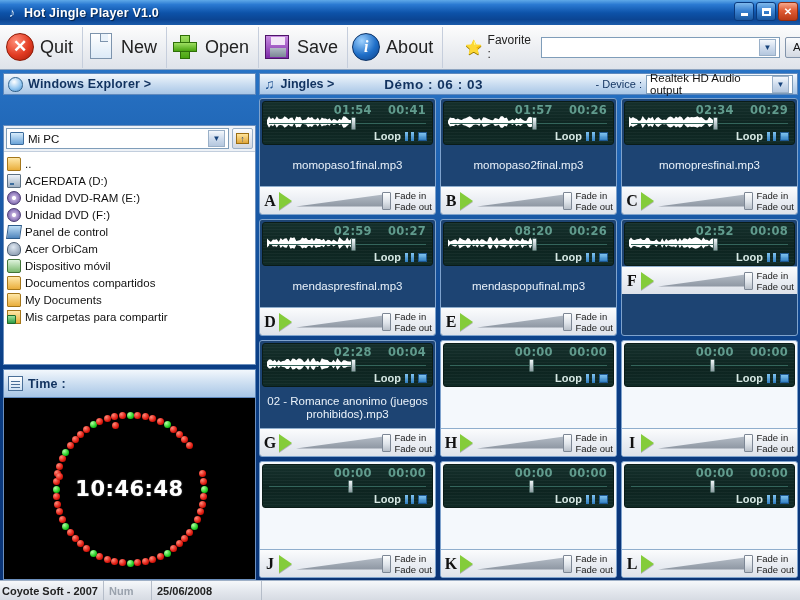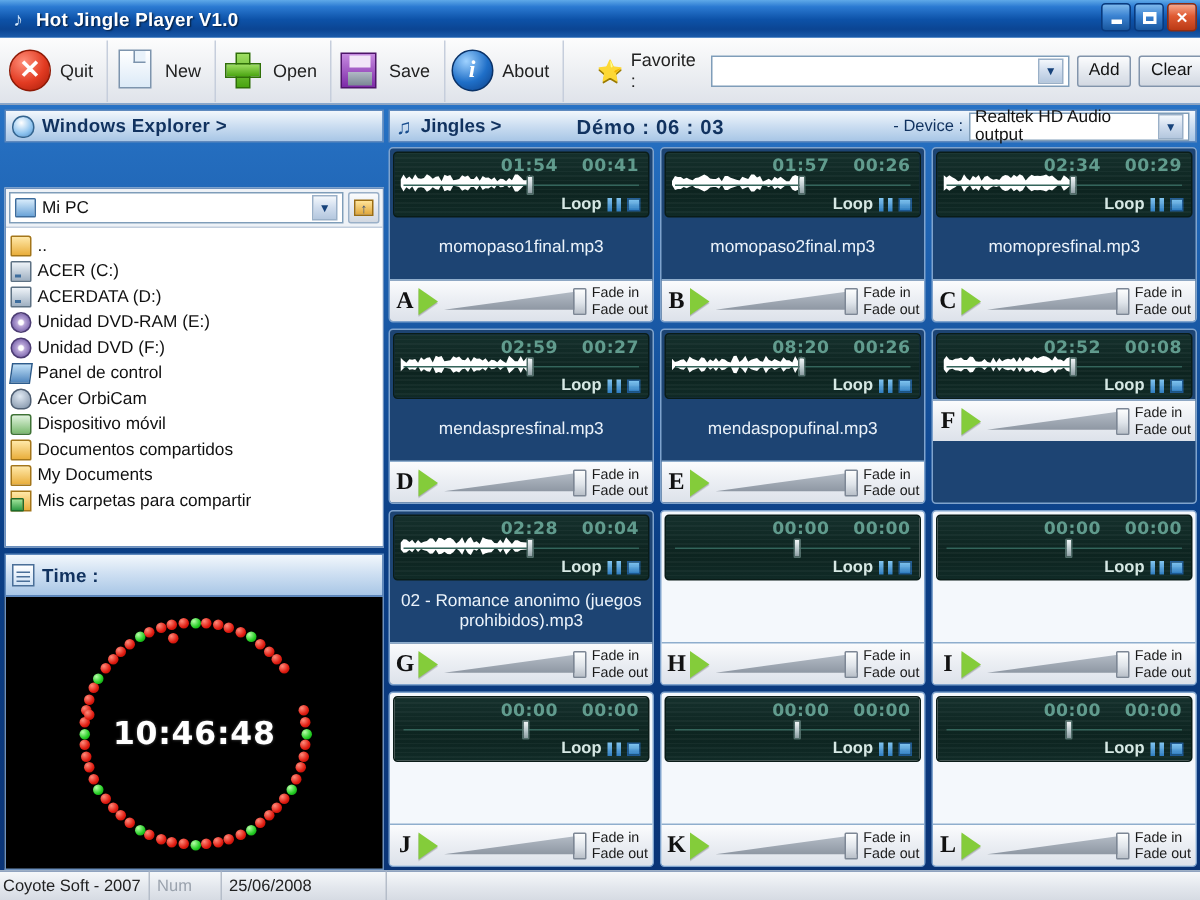--- a/index.html
+++ b/index.html
@@ -29,21 +29,21 @@
   .wbtn .gl { display:block; }
   .wbtn.min .gl { width: 7px; height: 3px; background: #fff; margin-top: 6px; }
   .wbtn.max .gl { width: 9px; height: 8px; border: 2px solid #fff; border-top-width: 3px; }
 
   
   .toolbar { height: 45px; flex: 0 0 45px; display: flex; align-items: center;
     background: linear-gradient(#fdfdfd, #eff1f4 45%, #dfe3ea);
     border-bottom: 1px solid #8ea4c0; padding-left: 2px; }
   .tb-item { display: flex; align-items: center; height: 41px; padding: 0 9px 0 4px;
     border-right: 1px solid #c6cedc; gap: 6px; cursor: default; }
-  .tb-label { font-size: 12px; color: #222; }
+  .tb-label { font-size: 18px; color: #222; }
   .tb-ico { width: 28px; height: 28px; position: relative; flex: 0 0 28px; }
 
   
   .ico-quit { border-radius: 50%; background: radial-gradient(circle at 34% 28%, #ff8f7a, #e23b22 55%, #a51c09);
     border: 1px solid #8d1a06; display:flex; align-items:center; justify-content:center;
     color:#fff; font-size: 17px; font-weight: bold; line-height: 0; }
   
   .ico-new { background: linear-gradient(#ffffff, #dceaf7); border: 1px solid #7d94ad;
     width: 22px; height: 26px; margin-left: 3px; }
   .ico-new::after { content:""; position:absolute; right: 3px; top: 0; width: 7px; height: 7px;
@@ -191,21 +191,21 @@
     background: linear-gradient(#b4bcc6, #8d96a2);
     clip-path: polygon(0 100%, 100% 0, 100% 100%); }
   .fade-thumb { position: absolute; right: 0; top: 1px; width: 9px; height: 18px; border-radius: 1px;
     background: linear-gradient(#fdfefe, #dfe4ea 55%, #b9c0c9); border: 1px solid #7d8795; }
   .fade-lbls { flex: 0 0 auto; display: flex; flex-direction: column; justify-content: center;
     font-size: 9.5px; color: #1a1a1a; line-height: 11px; padding-left: 2px; }
 
   
   .status { height: 20px; flex: 0 0 20px; display: flex; align-items: stretch;
     background: linear-gradient(#f6f8fa, #e3e7ed 55%, #d6dbe3);
-    border-top: 1px solid #9fb0c6; }
+    border-top: 1px solid #9fb0c6; font-weight: bold; }
   .st { font-size: 11px; color: #222; display: flex; align-items: center; padding: 0 5px;
     border-right: 1px solid #b5bdc9; }
   .st.dim { color: #9aa2ad; }
   .st.one { margin-left: -3px; }
   .st.grow { flex: 1; border-right: none; }
 </style>
 </head>
 <body>
 
 <div class="app">
@@ -281,24 +281,20 @@
               <span class="arrow">▼</span>
             </div>
             <div class="upbtn">
               <span class="fold"></span>
             </div>
           </div>
           <div class="tree" id="tree">
               <div class="tree-row">
                 <span class="ti ti-folder"></span>
                 <span>..</span>
-              </div>
-              <div class="tree-row">
-                <span class="ti ti-drive"></span>
-                <span>ACER (C:)</span>
               </div>
               <div class="tree-row">
                 <span class="ti ti-drive"></span>
                 <span>ACERDATA (D:)</span>
               </div>
               <div class="tree-row">
                 <span class="ti ti-dvd"></span>
                 <span>Unidad DVD-RAM (E:)</span>
               </div>
               <div class="tree-row">

